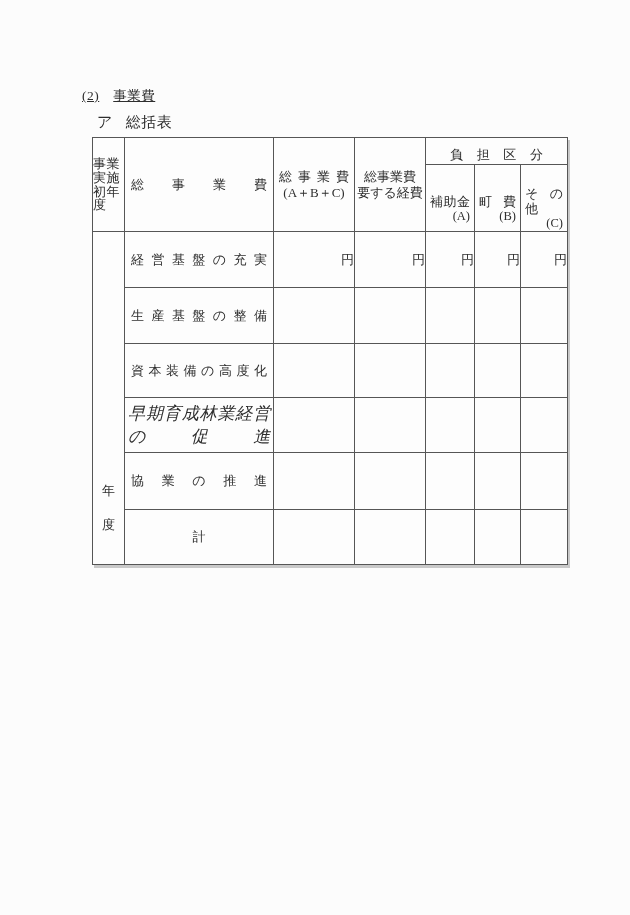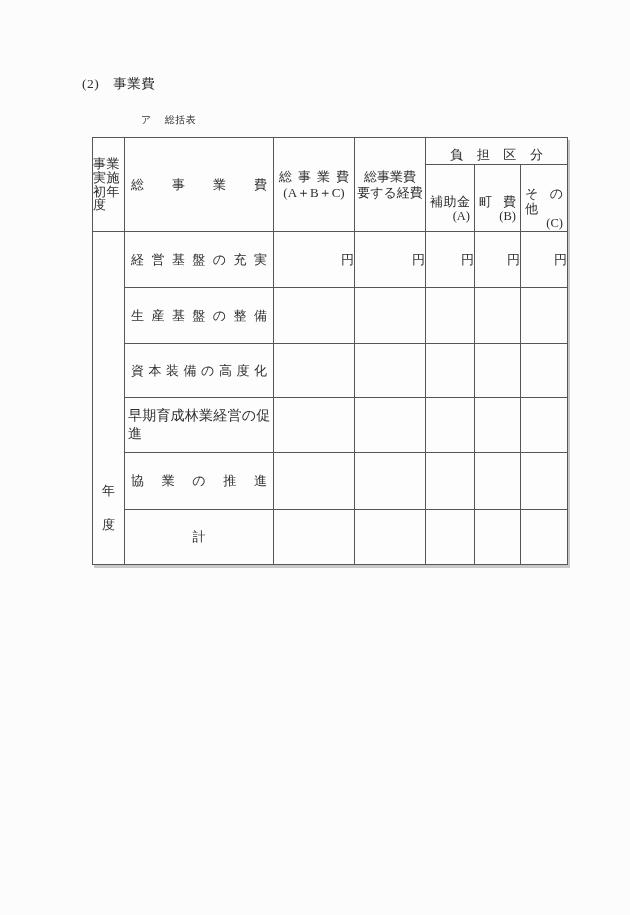--- a/index.html
+++ b/index.html
@@ -7,23 +7,23 @@
   body {
     position:relative;
     background:#fcfcfc;
     color:#2e2e2e;
     font-family:"Liberation Serif","DejaVu Serif",serif;
     font-size:13px;
   }
   .abs { position:absolute; }
 
   
-  #section-line { left:82px; top:75px; font-size:13.5px; letter-spacing:0.5px; }
+  #section-line { left:82px; top:87px; font-size:13.5px; letter-spacing:0.5px;text-decoration:underline; }
   #section-line .title { margin-left:14px; }
-  #subsection-line { left:97px; top:113px; font-size:10px; letter-spacing:0.5px;margin-left:44px; }
+  #subsection-line { left:97px; top:113px; font-size:15px; letter-spacing:0.5px; }
   #subsection-line .title { margin-left:13px; }
 
   
   table#summary {
     position:absolute; left:92px; top:137px;
     width:475px; border-collapse:collapse; table-layout:fixed;
     background:#fdfdfd;
     box-shadow:2px 3px 0 #c9c9c9;
   }
   #summary td, #summary th {
@@ -62,21 +62,21 @@
   tbody tr:nth-child(4){height:55px}
   tbody tr:nth-child(5){height:57px}
   tbody tr:nth-child(6){height:55px}
 
   td.year-cell { position:relative; }
   td.year-cell span { position:absolute; left:0; right:0; text-align:center; }
   td.year-cell .y1 { top:250px; }
   td.year-cell .y2 { top:284px; }
 
   td.row-label-cell div { padding:0 6px; }
-  tbody tr:nth-child(4) .row-label-cell div { padding:0 3px; font-size:14px; letter-spacing:-0.2px; }
+  tbody tr:nth-child(4) .row-label-cell div { padding:0 3px; font-size:17px; letter-spacing:-0.2px;font-style:italic; }
   tbody tr:nth-child(6) .row-label-cell div { text-align:center; text-align-last:center; }
 
   td.unit-cell { vertical-align:top; text-align:right; padding:3px 6px 0 0; }
   td.amount-cell { }
 </style>
 </head>
 <body>
 
 <div class="abs" id="section-line">
   <span>(2)</span><span class="title">事業費</span>

